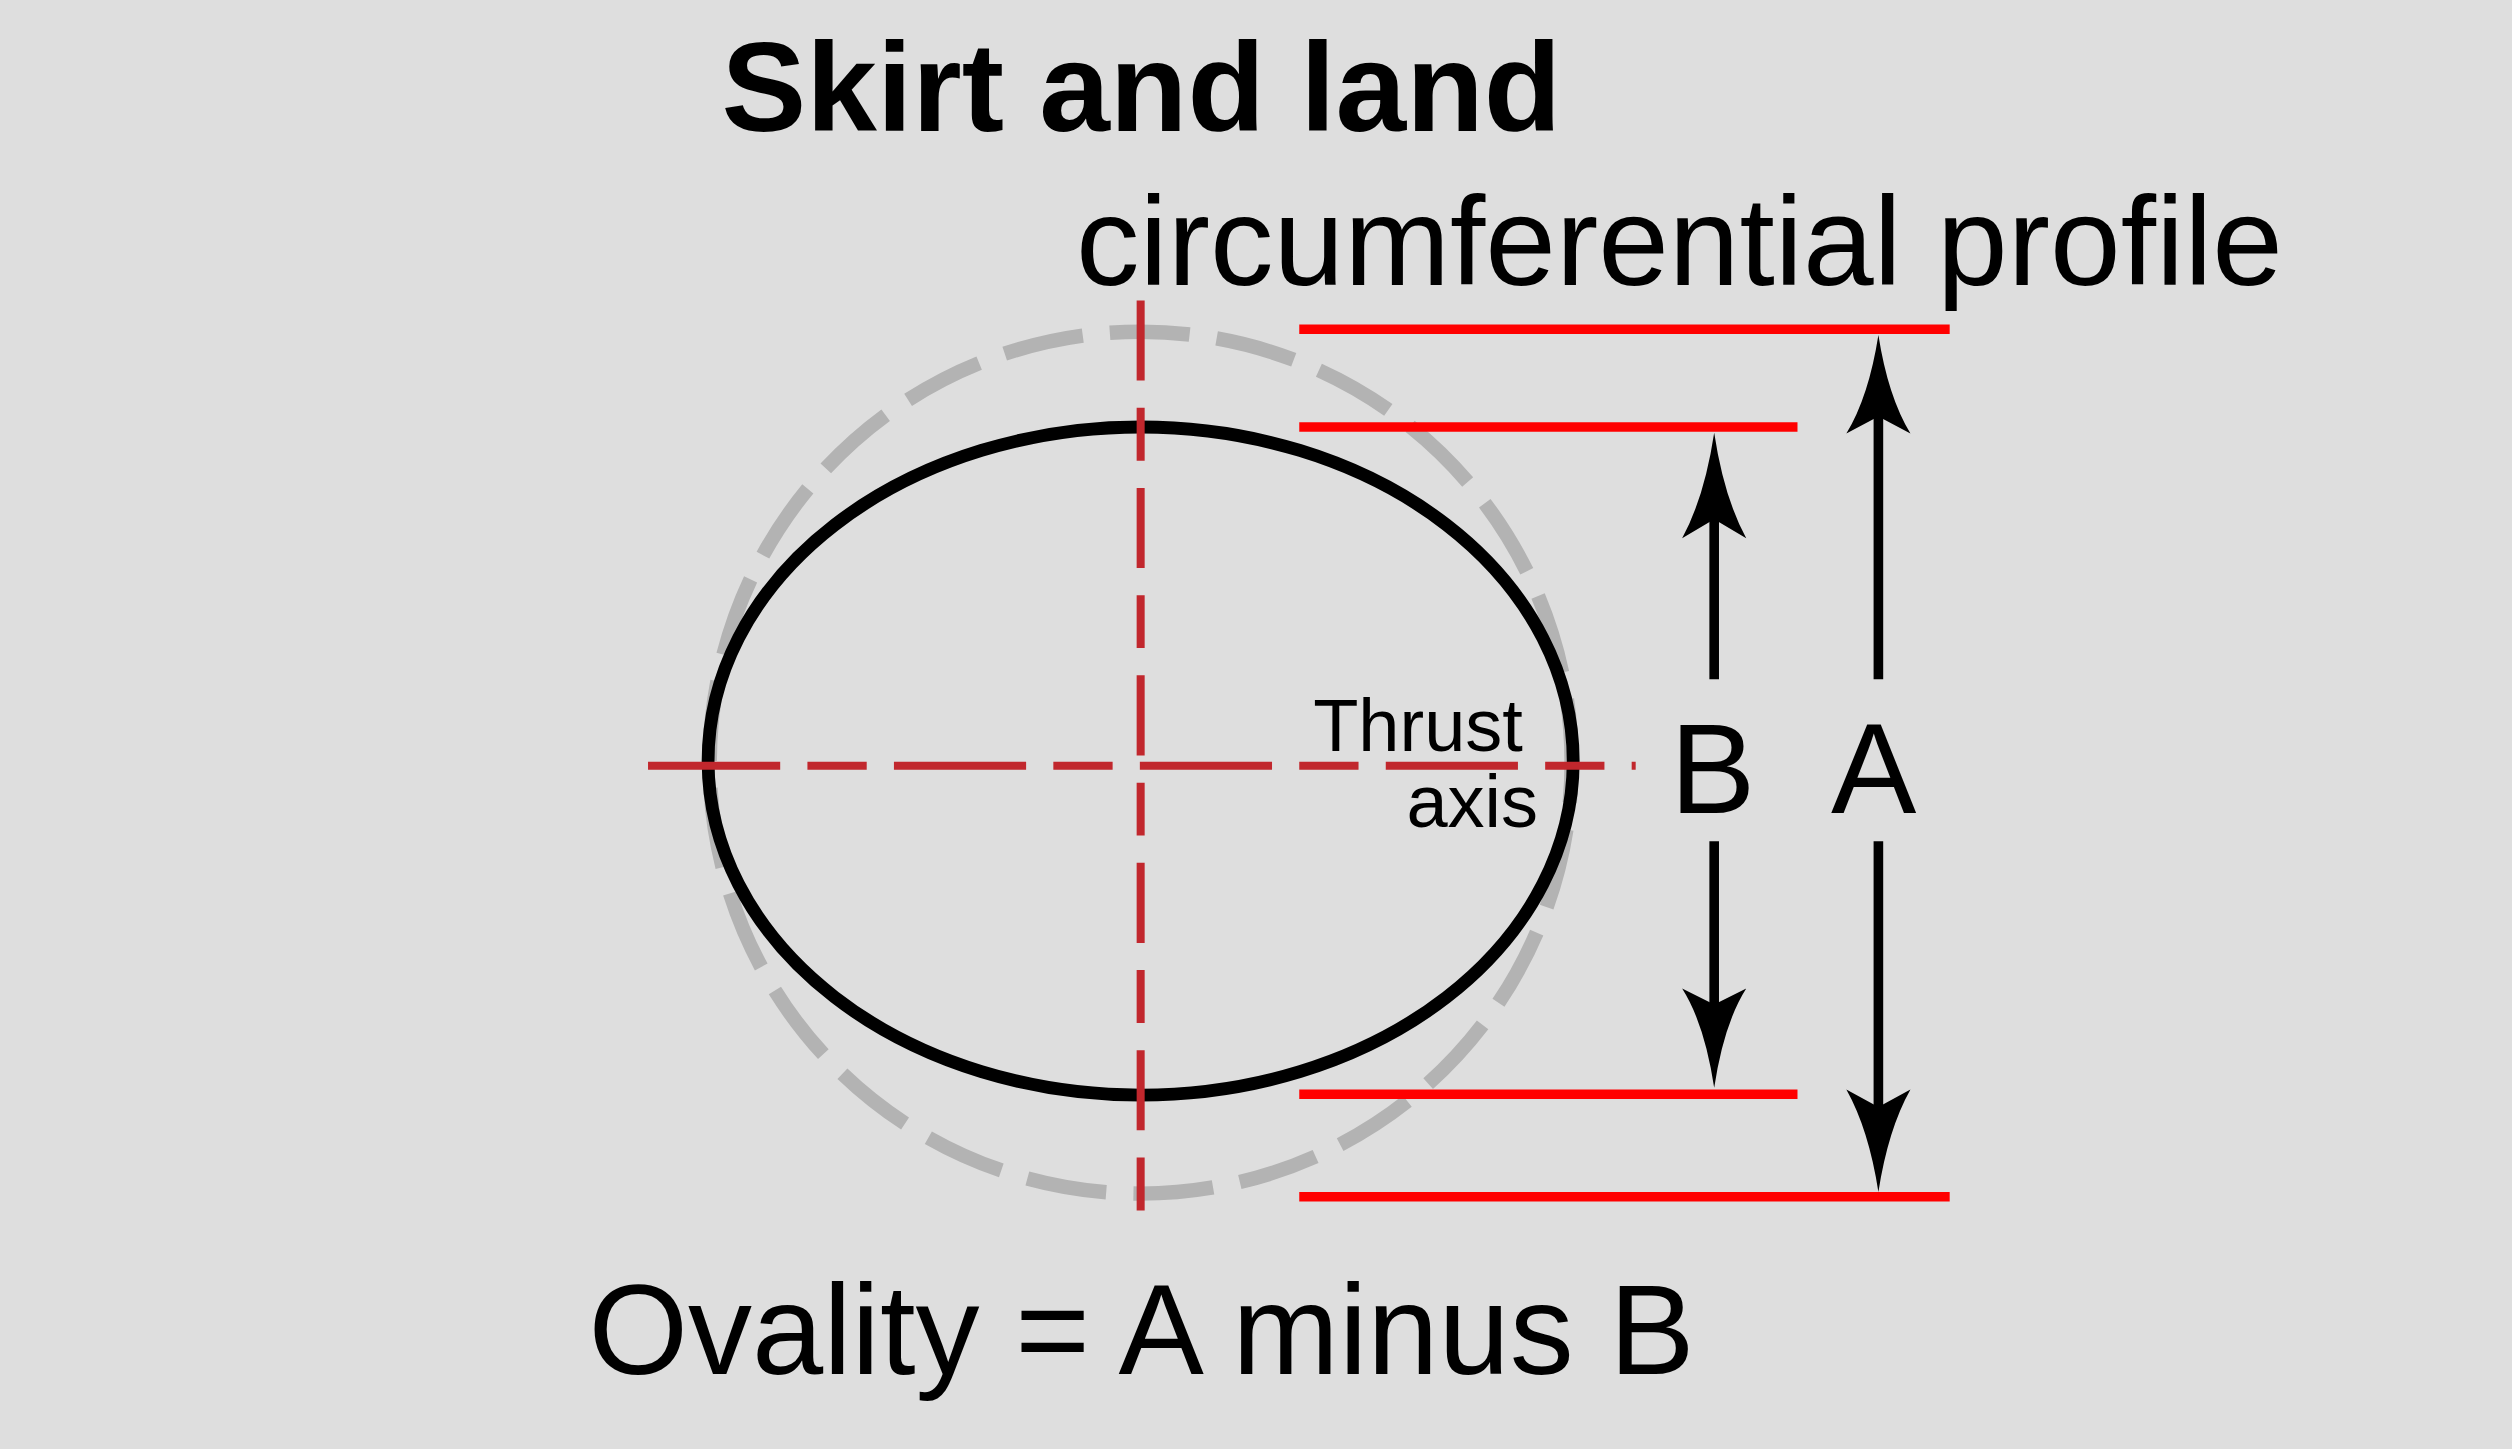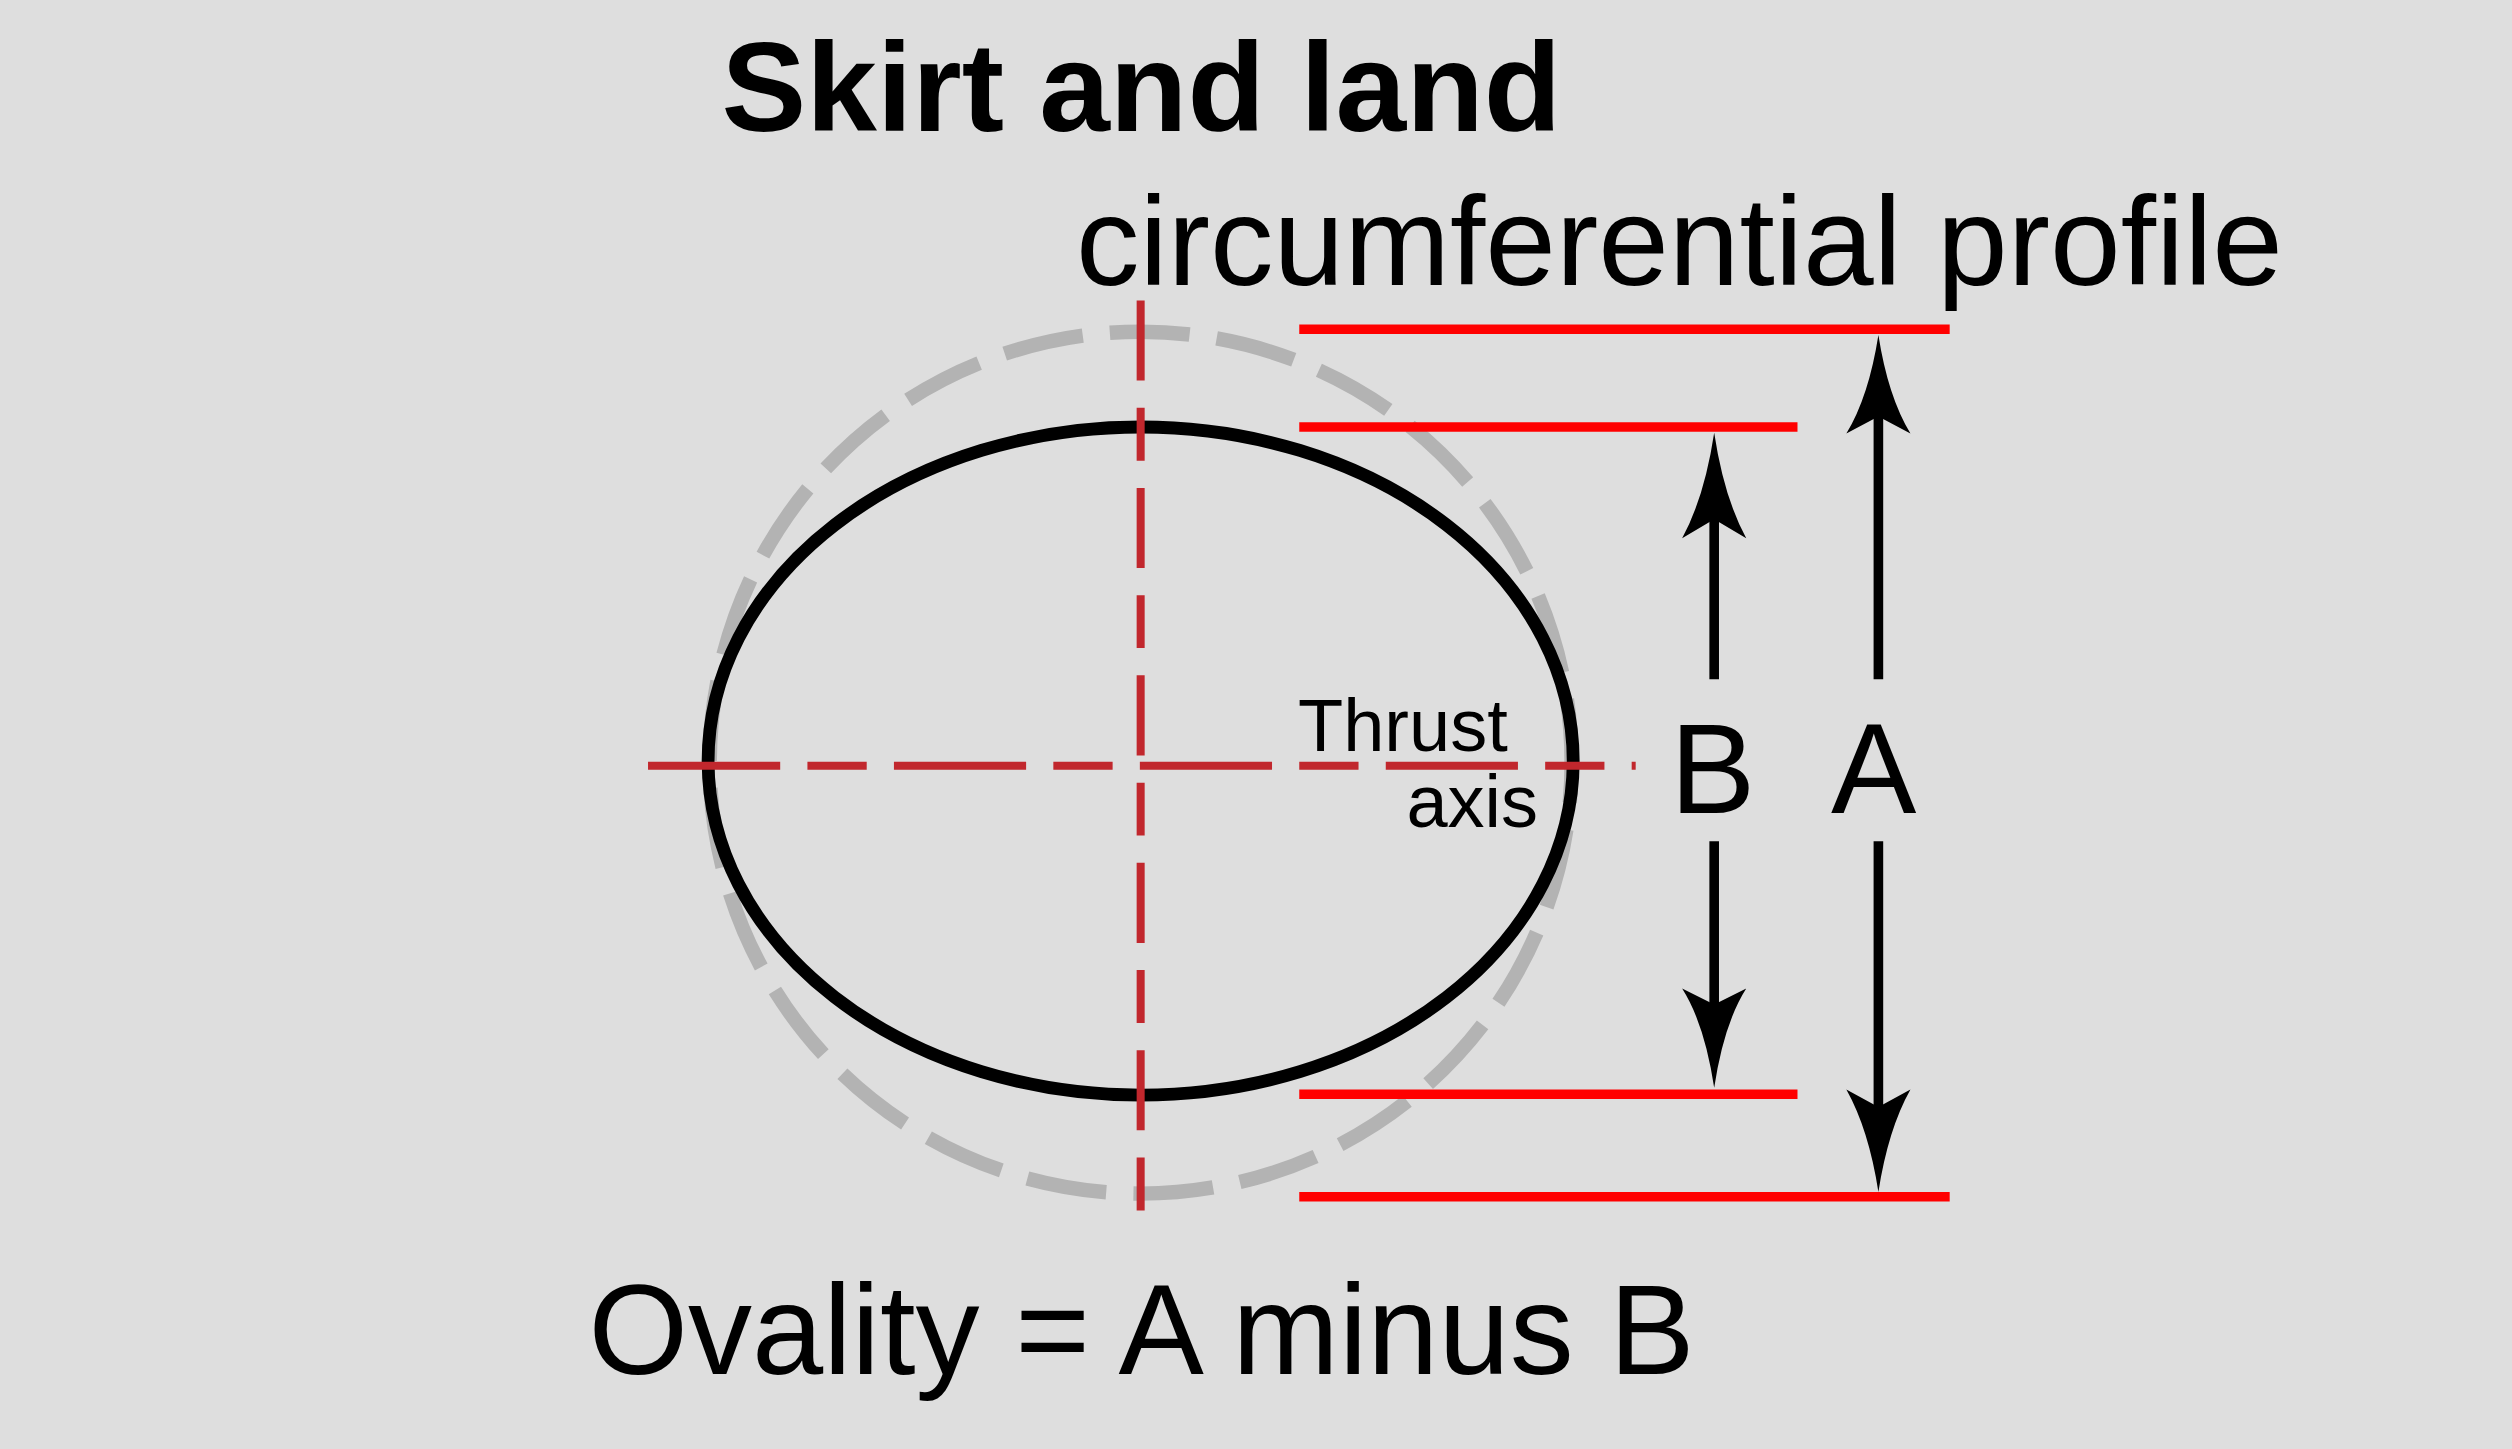--- a/index.html
+++ b/index.html
@@ -2,21 +2,21 @@
 <html style="font-size:13px"><head>
 <meta charset="utf-8">
 <style>
   html, body { margin: 0; padding: 0; }
   body { width: 2512px; height: 1450px; background: #dedede; overflow: hidden; position: relative; font-family: "Liberation Sans", sans-serif; }
   .title { position: absolute; left: 0; width: 2283px; text-align: center; color: #000; font-size: 127px; line-height: 1; }
   .title.l1 { top: 24px; font-weight: bold; }
   .title.l2 { top: 178px; text-align: right; }
   svg.diagram { position: absolute; left: 0; top: 0; }
   .label { position: absolute; color: #000; line-height: 1; }
-  .thrust { left: 1298px; top: 689px; font-size: 74px; text-align: left; width: 240px; }
+  .thrust { left: 1298px; top: 689px; font-size: 74px; text-align: center; width: 240px; }
   .axis-word { left: 1298px; top: 765px; font-size: 74px; text-align: right; width: 240px; }
   .letter-b { left: 1670px; top: 705px; font-size: 128px; }
   .letter-a { left: 1831px; top: 705px; font-size: 128px; }
   .formula { left: 0; width: 2283px; text-align: center; top: 1266px; font-size: 128px; }
 </style>
 </head>
 <body>
 
 <div class="title l1">Skirt and land</div>
 <div class="title l2">circumferential profile</div>

